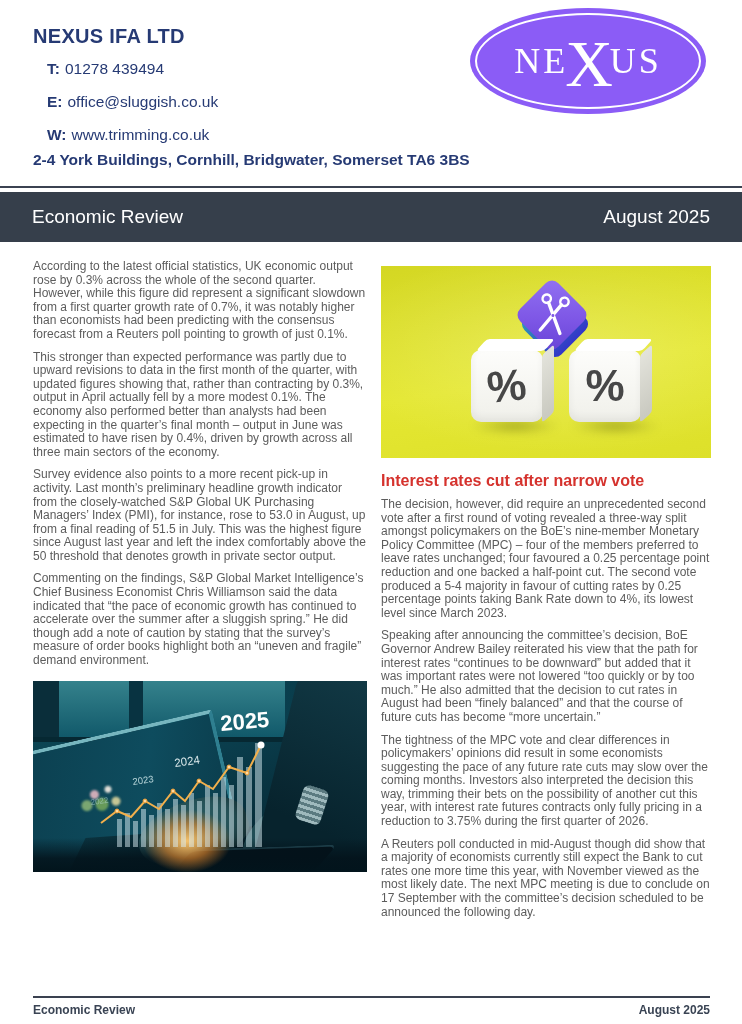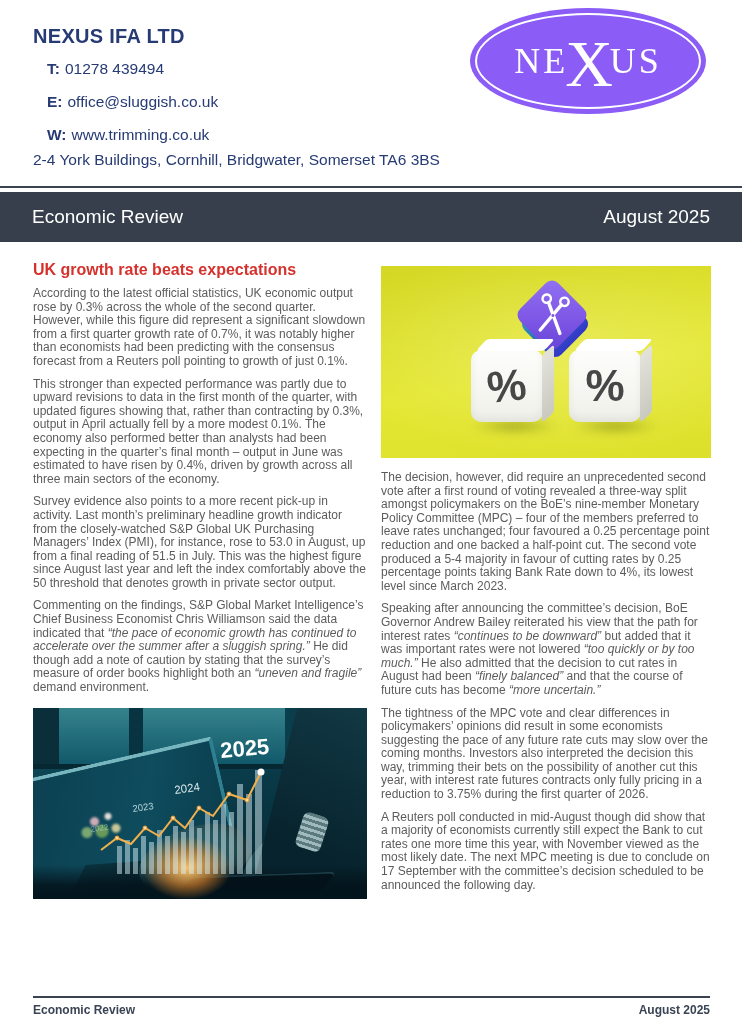--- a/index.html
+++ b/index.html
@@ -5,21 +5,21 @@
   html,body{margin:0;padding:0;background:#fff;}
   body{width:742px;height:1024px;position:relative;overflow:hidden;
        font-family:"Liberation Sans","DejaVu Sans",sans-serif;}
   .abs{position:absolute;}
 
   
   .company{left:33px;top:12px;font-size:20px;font-weight:700;color:#263a74;letter-spacing:.3px;}
   .contact{left:47px;font-size:15.5px;color:#263a74;}
   .contact b{font-weight:700;margin-right:5px;}
   .c1{top:44px;} .c2{top:77px;} .c3{top:110px;}
-  .address{left:33px;top:135px;font-size:15.5px;color:#263a74;}
+  .address{left:33px;top:135px;font-size:15.5px;color:#263a74;font-weight:bold;}
 
   .logo{left:470px;top:8px;width:236px;height:106px;}
   .logo-oval{width:100%;height:100%;background:#8b5cf6;border-radius:50%;position:relative;
              display:flex;align-items:center;justify-content:center;
              font-family:"Liberation Serif","DejaVu Serif",serif;color:#fff;}
   .logo-ring{position:absolute;inset:5px;border:2px solid #fff;border-radius:50%;}
   .lg-side{font-size:36px;letter-spacing:3px;}
   .lg-x{font-size:66px;line-height:1;margin:0 -3px;position:relative;top:3px;}
 
   
@@ -28,21 +28,21 @@
           display:flex;align-items:center;justify-content:space-between;
           padding:0 32px;box-sizing:border-box;font-size:19px;}
 
   
   .col{font-size:12px;line-height:13.6px;color:#5c5c5c;}
   .col-left{left:33px;top:260px;width:334px;}
   .col-right{left:381px;top:262px;width:330px;}
   .col h2{font-size:16px;font-weight:700;color:#d5322d;margin:0 0 7px;line-height:20px;}
   .col p{margin:0 0 9px;}
   .col p.intro{font-weight:700;color:#3c3c3c;}
-  .q{font-style:italic;}
+  .q{}
 
   
   figure{margin:0;}
   .photo{position:relative;overflow:hidden;}
   .photo-laptop{width:334px;height:191px;margin-top:13px;
      background:linear-gradient(155deg,#0d4a58 0%,#0c4ais 0,#0a3d4c 45%,#041e28 100%);
      background:linear-gradient(155deg,#0d4a58 0%,#0a3d4c 45%,#041e28 100%);}
   .pl-window{position:absolute;top:0;left:0;width:100%;height:56px;
      background:linear-gradient(180deg,#35828c,#11596a);border-bottom:5px solid #062832;}
   .pl-frame-l{position:absolute;top:0;left:0;width:26px;height:56px;background:#0a2e3a;}
@@ -135,21 +135,20 @@
     </div>
   </div>
 
   <div class="abs top-rule"></div>
   <div class="abs banner">
     <span>Economic Review</span>
     <span>August 2025</span>
   </div>
 
   <section class="abs col col-left">
-    <h2>UK growth rate beats expectations</h2>
     <p>According to the latest official statistics, UK economic output rose by 0.3% across the whole of the second quarter. However, while this figure did represent a significant slowdown from a first quarter growth rate of 0.7%, it was notably higher than economists had been predicting with the consensus forecast from a Reuters poll pointing to growth of just 0.1%.</p>
     <p>This stronger than expected performance was partly due to upward revisions to data in the first month of the quarter, with updated figures showing that, rather than contracting by 0.3%, output in April actually fell by a more modest 0.1%. The economy also performed better than analysts had been expecting in the quarter’s final month – output in June was estimated to have risen by 0.4%, driven by growth across all three main sectors of the economy.</p>
     <p>Survey evidence also points to a more recent pick-up in activity. Last month’s preliminary headline growth indicator from the closely-watched S&amp;P Global UK Purchasing Managers’ Index (PMI), for instance, rose to 53.0 in August, up from a final reading of 51.5 in July. This was the highest figure since August last year and left the index comfortably above the 50 threshold that denotes growth in private sector output.</p>
     <p><span>Commenting on the findings, S&amp;P Global Market Intelligence’s Chief Business Economist Chris Williamson said the data indicated that </span><span class="q">“the pace of economic growth has continued to accelerate over the summer after a sluggish spring.”</span><span> He did though add a note of caution by stating that the survey’s measure of order books highlight both an </span><span class="q">“uneven and fragile”</span><span> demand environment.</span></p>
 
     <figure class="photo photo-laptop">
       <div class="pl-window"></div>
       <div class="pl-frame-l"></div>
       <div class="pl-mull1"></div>
       <div class="pl-mull2"></div>
@@ -216,20 +215,21 @@
         <circle cx="17" cy="22.5" r="1.5" fill="#7e57e6"></circle>
       </svg>
       <div class="dd-die dd-l">
           <span class="pct">%</span>
         </div>
       <div class="dd-die dd-r">
           <span class="pct">%</span>
         </div>
     </figure>
 
+    <h2>Interest rates cut after narrow vote</h2>
     <p>The decision, however, did require an unprecedented second vote after a first round of voting revealed a three-way split amongst policymakers on the BoE’s nine-member Monetary Policy Committee (MPC) – four of the members preferred to leave rates unchanged; four favoured a 0.25 percentage point reduction and one backed a half-point cut. The second vote produced a 5-4 majority in favour of cutting rates by 0.25 percentage points taking Bank Rate down to 4%, its lowest level since March 2023.</p>
     <p><span>Speaking after announcing the committee’s decision, BoE Governor Andrew Bailey reiterated his view that the path for interest rates </span><span class="q">“continues to be downward”</span><span> but added that it was important rates were not lowered </span><span class="q">“too quickly or by too much.”</span><span> He also admitted that the decision to cut rates in August had been </span><span class="q">“finely balanced”</span><span> and that the course of future cuts has become </span><span class="q">“more uncertain.”</span></p>
     <p>The tightness of the MPC vote and clear differences in policymakers’ opinions did result in some economists suggesting the pace of any future rate cuts may slow over the coming months. Investors also interpreted the decision this way, trimming their bets on the possibility of another cut this year, with interest rate futures contracts only fully pricing in a reduction to 3.75% during the first quarter of 2026.</p>
     <p>A Reuters poll conducted in mid-August though did show that a majority of economists currently still expect the Bank to cut rates one more time this year, with November viewed as the most likely date. The next MPC meeting is due to conclude on 17 September with the committee’s decision scheduled to be announced the following day.</p>
   </section>
 
   <div class="abs footer-rule"></div>
   <div class="abs footer">
     <span>Economic Review</span>
     <span>August 2025</span>

